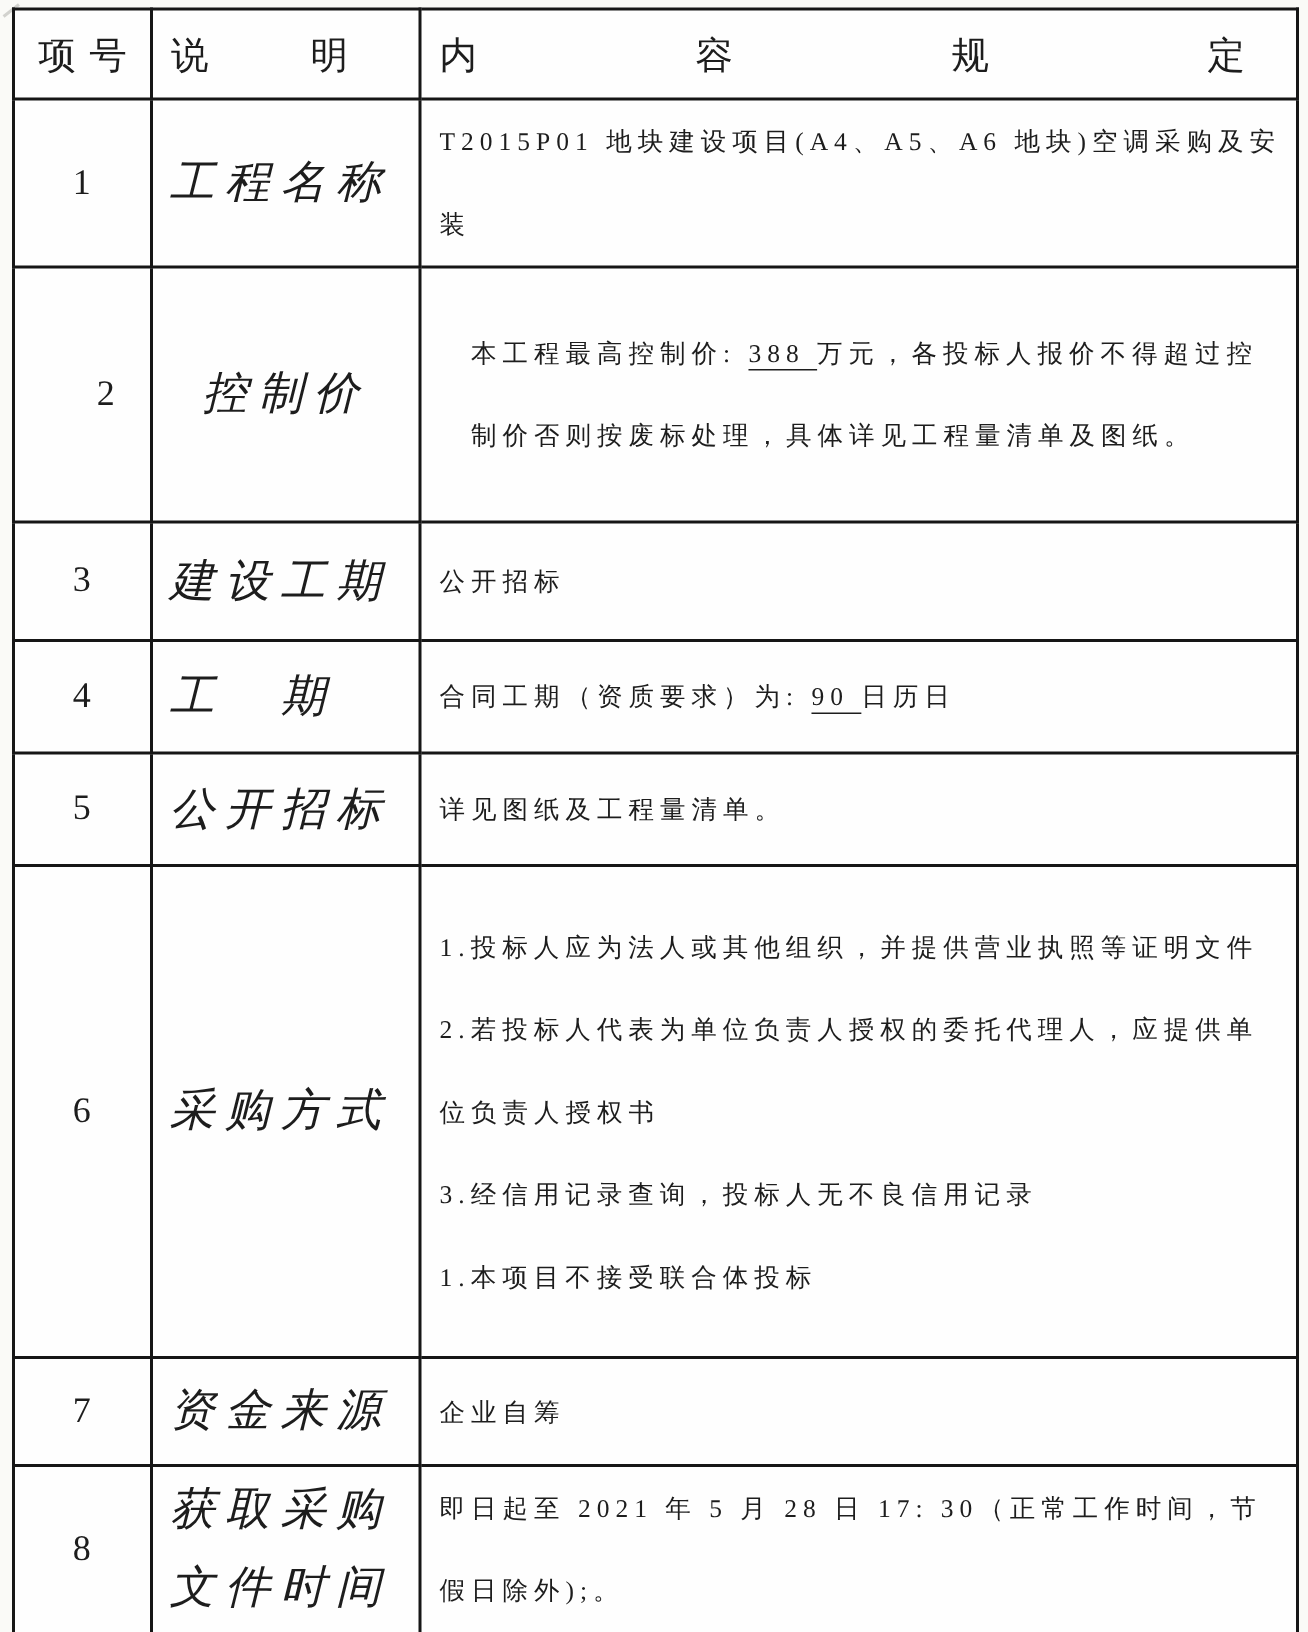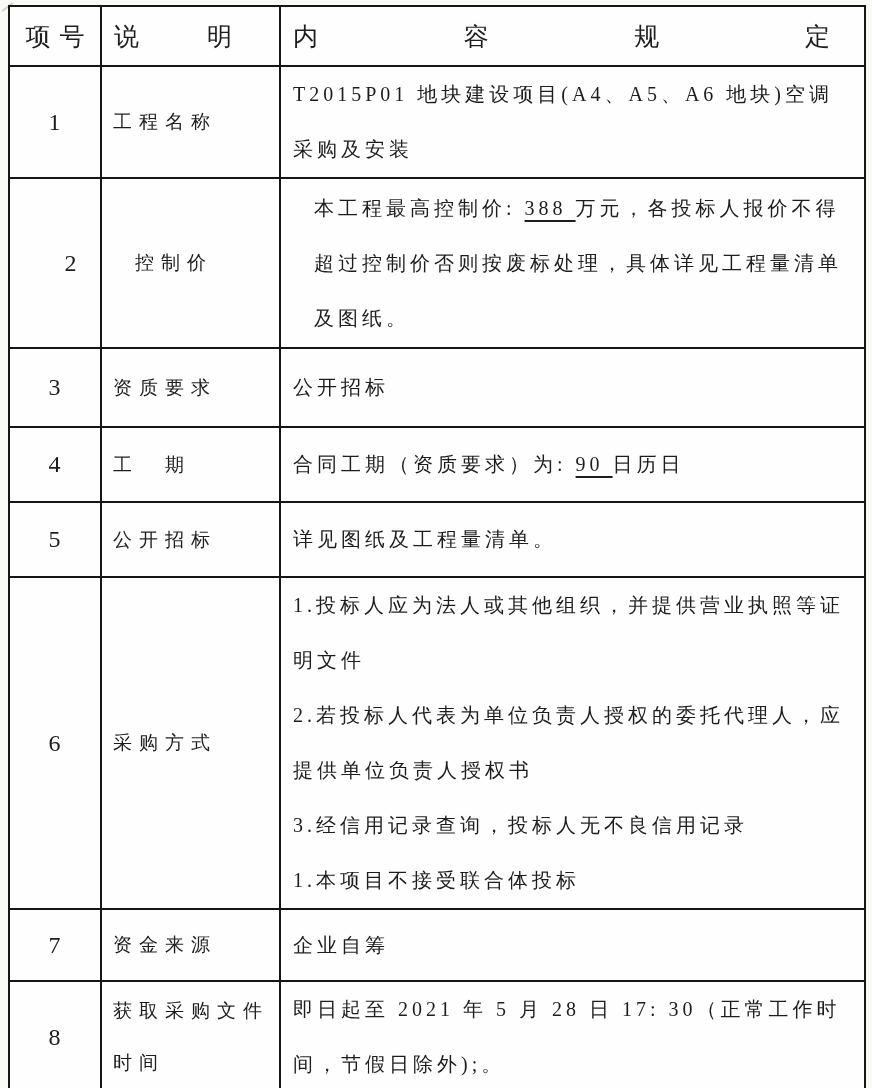--- a/index.html
+++ b/index.html
@@ -66,27 +66,28 @@
     text-indent: 9px;
     font-size: 25px;
   }
   .dist {
     display: flex;
     justify-content: space-between;
   }
   .dist2 { padding: 0 46px 0 11px; }
   .dist3 { padding: 0 33px 0 11px; }
   td.label {
-    font-size: 19px;
+    font-size: 30px;
     letter-spacing: 7px;
     line-height: 52px;
     padding: 0 4px 0 11px;
+    font-style: italic;
   }
   td.content {
-    font-size: 20px;
+    font-size: 17px;
     letter-spacing: 4px;
     line-height: 55px;
     padding: 0 8px 0 12px;
   }
   p.para {
     margin: 0;
   }
   .u {
     text-decoration: underline;
     text-underline-offset: 5px;
@@ -132,21 +133,21 @@
         </tr>
         <tr class="r2">
           <td class="no">2</td>
           <td class="label">控制价</td>
           <td class="content">
             <p class="para"><span>本工程最高控制价: </span><span class="u">388&nbsp;</span><span>万元，各投标人报价不得超过控制价否则按废标处理，具体详见工程量清单及图纸。</span></p>
           </td>
         </tr>
         <tr class="r3">
           <td class="no">3</td>
-          <td class="label">资质要求</td>
+          <td class="label">建设工期</td>
           <td class="content">
             <p class="para"><span>公开招标</span></p>
           </td>
         </tr>
         <tr class="r4">
           <td class="no">4</td>
           <td class="label">工　期</td>
           <td class="content">
             <p class="para"><span>合同工期（资质要求）为: </span><span class="u">90&nbsp;</span><span>日历日</span></p>
           </td>

